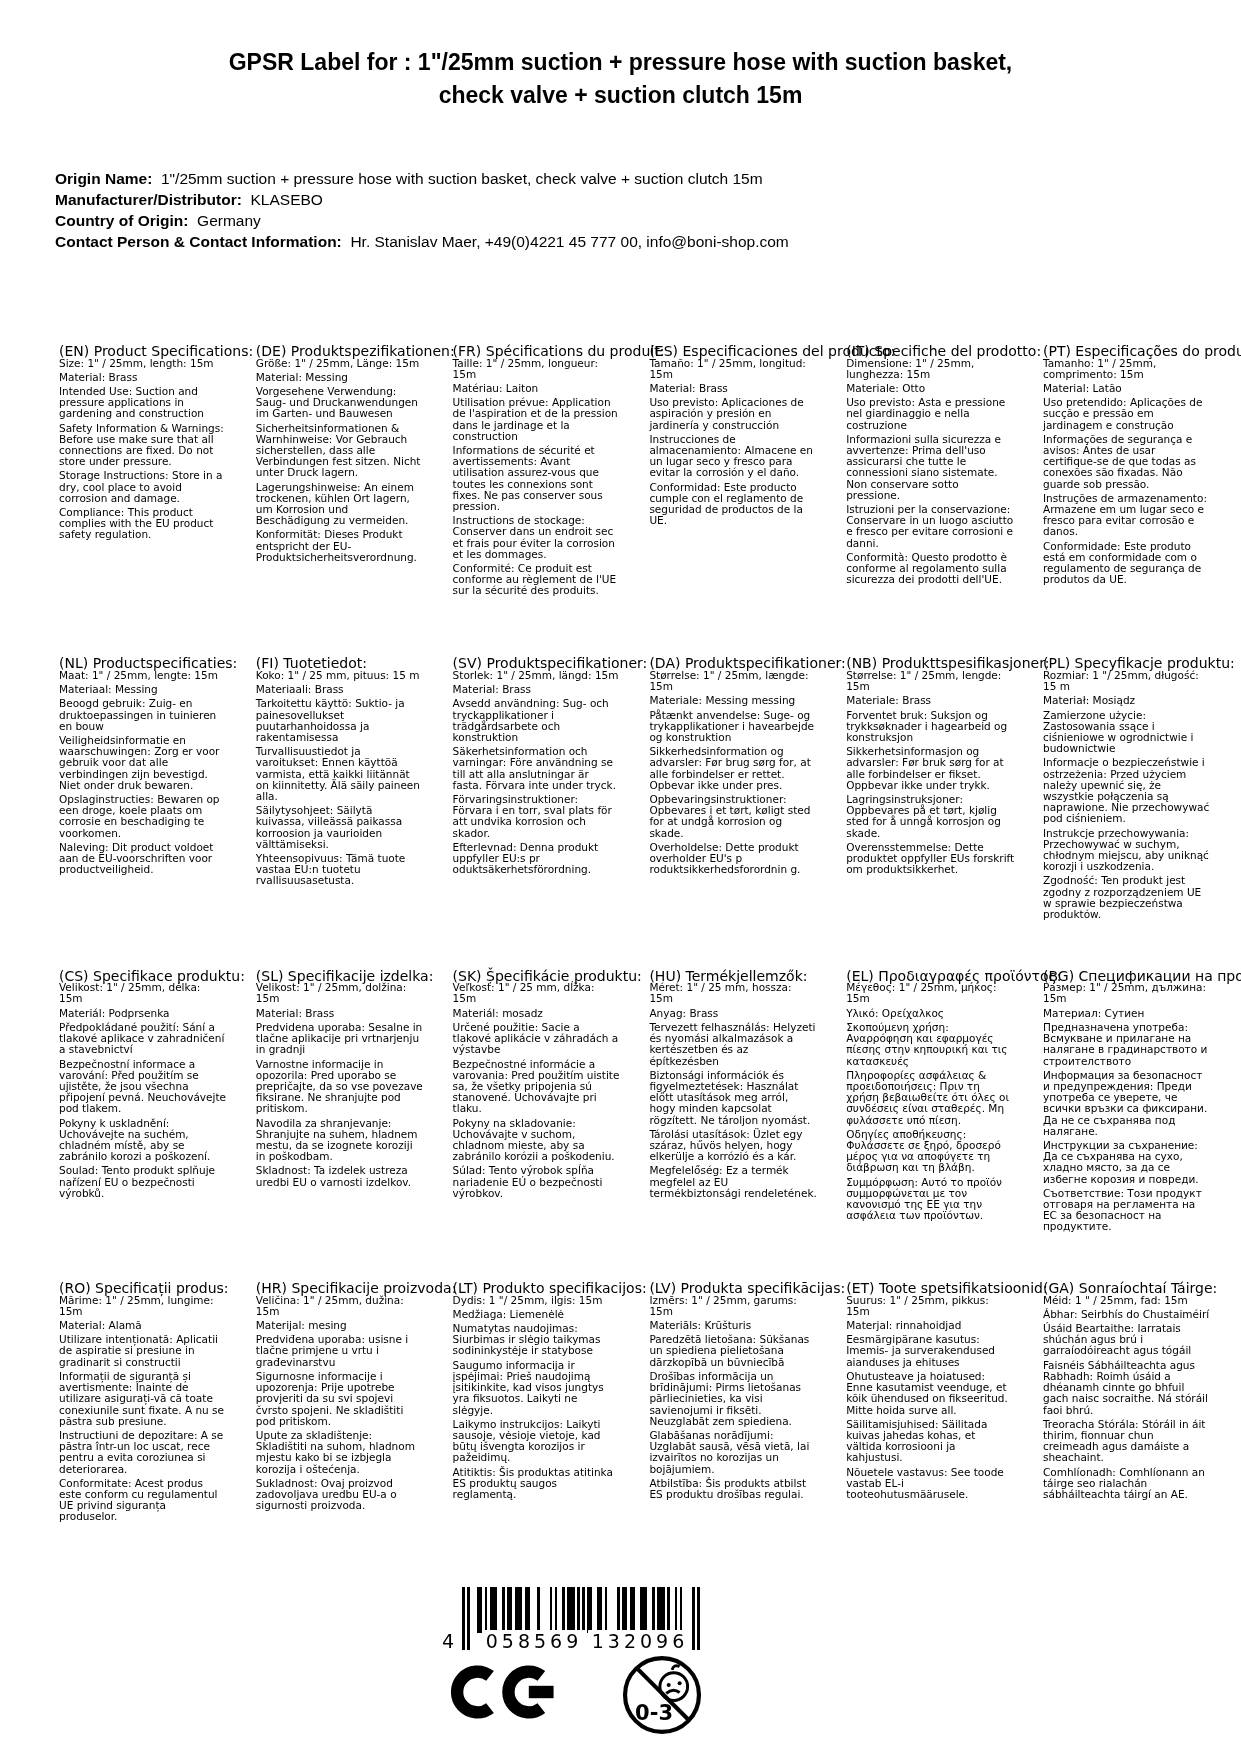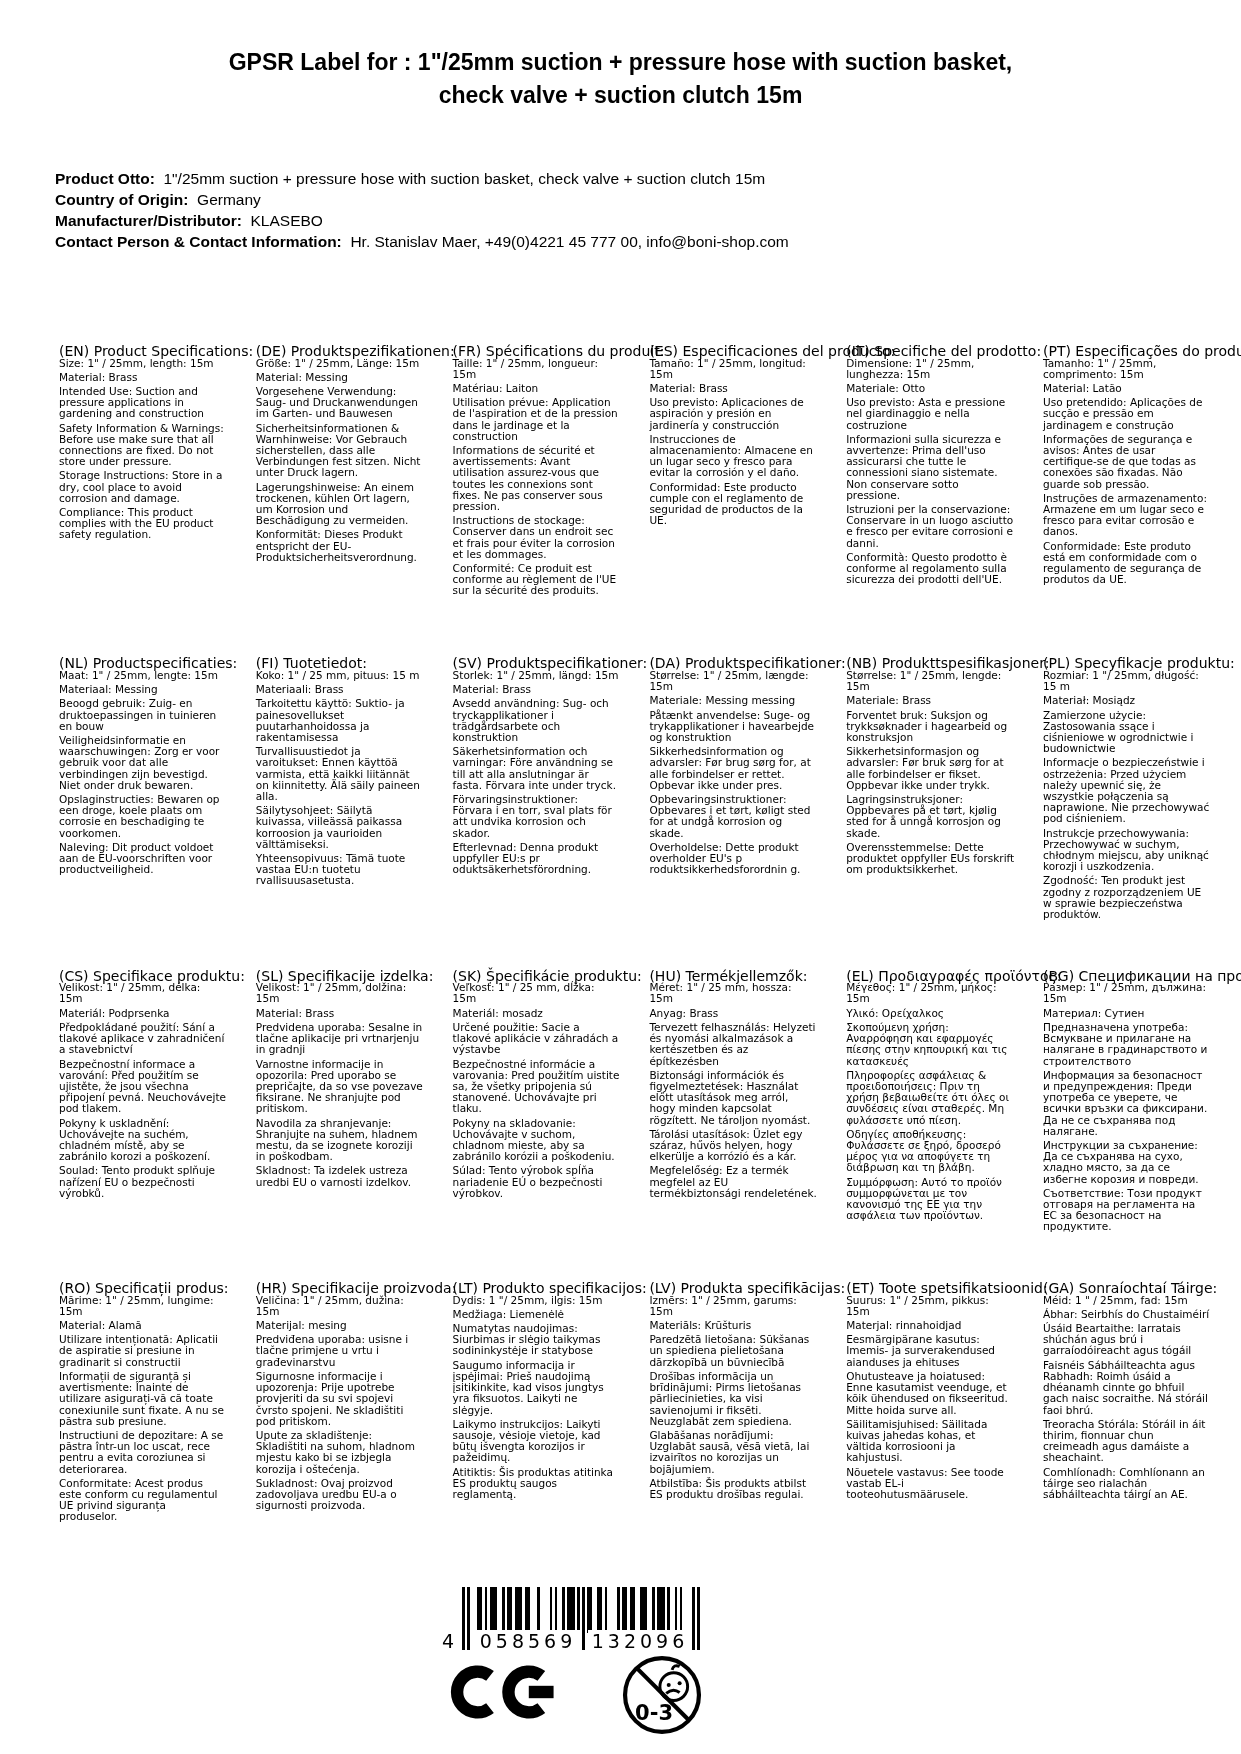--- a/index.html
+++ b/index.html
@@ -13,36 +13,36 @@
         font-family:"DejaVu Sans",sans-serif;}
   .block{width:168px;padding-top:8px;}
   .block h3{margin:0;font-size:14px;line-height:11.5px;font-weight:normal;white-space:nowrap;}
   .block p{margin:0 0 3px 0;font-size:10.5px;line-height:11.2px;}
   .barcode{position:absolute;left:462px;top:1587px;width:238px;height:66px;}
   .bars{position:absolute;left:0;top:0;width:238px;height:66px;}
   .bar{position:absolute;top:0;height:46px;background:#000;}
   .bar.tall{height:63px;}
   .bc-digit{position:absolute;font-family:"DejaVu Sans",sans-serif;font-size:19px;line-height:22px;background:#fff;text-align:center;}
   .bc-first{left:-22px;top:43px;width:16px;background:transparent;}
-  .bc-g1{left:14px;top:43px;width:104px;letter-spacing:4px;}
+  .bc-g1{left:20px;top:43px;width:104px;letter-spacing:4px;}
   .bc-g2{left:126px;top:43px;width:104px;letter-spacing:4px;}
   .ce{position:absolute;left:450px;top:1660px;}
   .age{position:absolute;left:620px;top:1652px;}
 </style>
 </head>
 <body>
 
 <div class="page">
 
   <h1 class="title">GPSR Label for : 1"/25mm suction + pressure hose with suction basket, check valve + suction clutch 15m</h1>
 
   <div class="info">
-      <div class="info-line"><span class="lbl">Product Otto:</span>&nbsp; <span class="val">1"/25mm suction + pressure hose with suction basket, check valve + suction clutch 15m</span></div>
+      <div class="info-line"><span class="lbl">Origin Name:</span>&nbsp; <span class="val">1"/25mm suction + pressure hose with suction basket, check valve + suction clutch 15m</span></div>
+      <div class="info-line"><span class="lbl">Manufacturer/Distributor:</span>&nbsp; <span class="val">KLASEBO</span></div>
       <div class="info-line"><span class="lbl">Country of Origin:</span>&nbsp; <span class="val">Germany</span></div>
-      <div class="info-line"><span class="lbl">Manufacturer/Distributor:</span>&nbsp; <span class="val">KLASEBO</span></div>
       <div class="info-line"><span class="lbl">Contact Person &amp; Contact Information:</span>&nbsp; <span class="val">Hr. Stanislav Maer, +49(0)4221 45 777 00, info@boni-shop.com</span></div>
     </div>
 
   <div class="grid">
       <section class="block">
         <h3>(EN) Product Specifications:</h3>
         <p>Size: 1" / 25mm, length: 15m</p>
         <p>Material: Brass</p>
         <p>Intended Use: Suction and pressure applications in gardening and construction</p>
         <p>Safety Information &amp; Warnings: Before use make sure that all connections are fixed. Do not store under pressure.</p>

